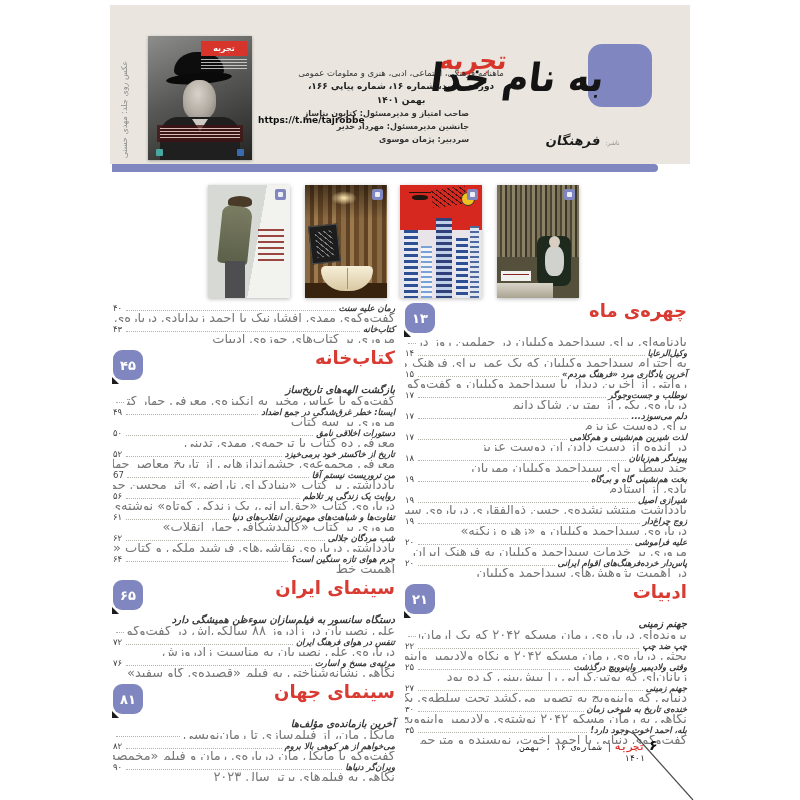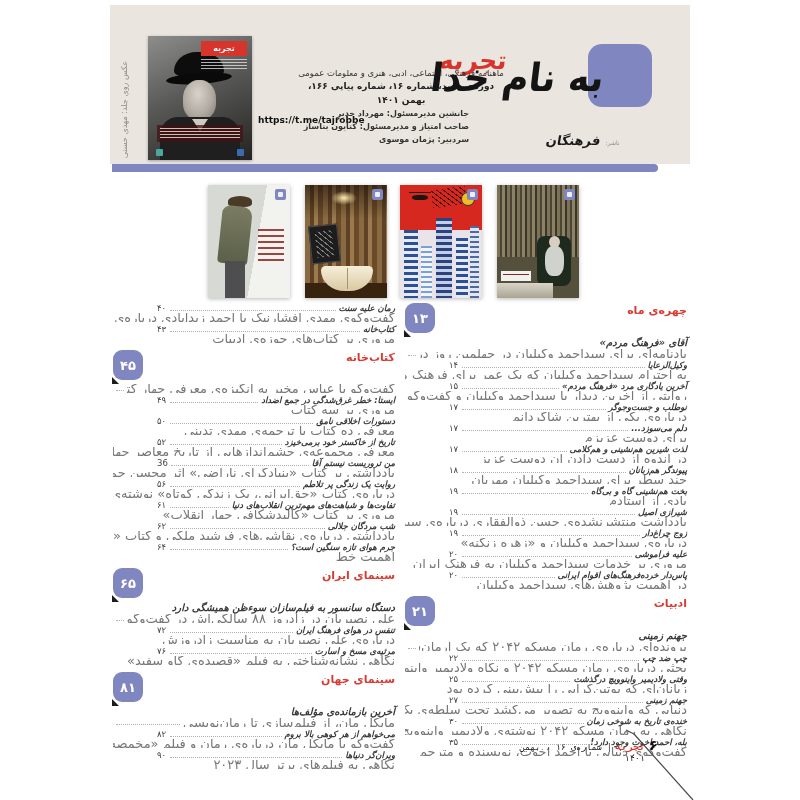--- a/index.html
+++ b/index.html
@@ -89,31 +89,31 @@
   .t4-head{position:absolute;right:19px;bottom:50px;width:11px;height:12px;background:#d8cfc2;border-radius:50%;}
   .t4-desk{position:absolute;left:0;bottom:0;width:56px;height:15px;background:linear-gradient(#d8d4c8,#aaa492);}
   .t4-caption{position:absolute;left:4px;bottom:17px;width:30px;height:10px;background:rgba(255,255,255,.92);}
   .t4-caption::after{content:'';position:absolute;left:2px;top:3px;right:2px;height:1px;background:#8a2722;}
   
   .toc-col{position:absolute;top:303px;width:282px;}
   .toc-col.rightcol{left:405px;}
   .toc-col.leftcol{left:113px;}
   .section-head{display:flex;justify-content:space-between;align-items:flex-start;direction:rtl;margin:7px 0 4px;}
   .section-head:first-child{margin-top:0;}
-  .section-title{font-size:11px;font-weight:bold;color:var(--hred,#D93A31);line-height:16px;text-align:right;}
+  .section-title{font-size:18px;font-weight:bold;color:var(--hred,#D93A31);line-height:16px;text-align:right;}
   .badge{position:relative;width:30px;height:30px;background:var(--purple,#8086BF);border-radius:9px;
          color:#fff;font-size:13px;font-weight:bold;display:flex;align-items:center;justify-content:center;}
   .badge::after{content:'';position:absolute;left:-1px;bottom:-4px;width:0;height:0;
          border-top:7px solid transparent;border-left:7px solid #1c1c1c;}
   .entry{margin-bottom:2px;}
   .trow{display:flex;direction:rtl;align-items:flex-end;line-height:10px;}
   .etitle{font-size:8.5px;font-weight:bold;color:#3a3a3a;white-space:nowrap;font-style:italic;}
   .lead .etitle{font-size:10px;}
   .lead .trow{line-height:12px;}
-  .epage{font-size:8.5px;color:#444;min-width:10px;text-align:left;margin-left:44px;}
+  .epage{font-size:8.5px;color:#444;min-width:10px;text-align:left;}
   .leader{flex:1;border-bottom:1px dotted #b3afa9;margin:0 3px;transform:translateY(-2px);min-width:8px;}
   .srow{display:flex;direction:rtl;align-items:flex-end;line-height:9px;}
   .esub{font-size:13px;color:#777;white-space:nowrap;overflow:hidden;max-width:100%;}
   
   .footer-issue{position:absolute;left:505px;top:741px;width:140px;direction:rtl;text-align:right;font-size:8.5px;color:#222;font-family:Liberation Mono, monospace;}
   .flogo{color:var(--red,#D7342B);font-weight:bold;font-size:10px;margin-left:3px;}
   .page-num{position:absolute;left:649px;top:737px;font-size:14px;font-weight:bold;color:#111;}
   .corner-line{position:absolute;left:620px;top:726px;}
 </style>
 </head>
@@ -140,22 +140,22 @@
       <div class="mc-caption"></div>
       <div class="mc-badge b1"></div>
       <div class="mc-badge b2"></div>
     </div>
     <div class="vcap">عکس روی جلد: مهدی حسنی</div>
 
     <div class="mag-logo">تجربه</div>
     <div class="mast-text">
       <div class="tagline">ماهنامه فرهنگی، اجتماعی، ادبی، هنری و معلومات عمومی</div>
       <div class="issueline">دوره‌ی جدید، شماره ۱۶، شماره پیاپی ۱۶۶، بهمن ۱۴۰۱</div>
+      <div class="credit indent">صاحب امتیاز و مدیرمسئول: کتایون بناساز</div>
       <div class="credit indent">جانشین مدیرمسئول: مهرداد خدیر</div>
-      <div class="credit indent">صاحب امتیاز و مدیرمسئول: کتایون بناساز</div>
       <div class="credit indent">سردبیر: پژمان موسوی</div>
     </div>
     <div class="url">https://t.me/tajrobbe</div>
   </div>
 
   <div class="purple-bar"></div>
 
   <div class="thumb thumb1">
     <div class="t1-hat"></div>
     <div class="t1-body"></div>
@@ -190,23 +190,20 @@
     <div class="t4-caption"></div>
     <div class="mini"></div>
   </div>
 
   <div class="toc-col rightcol">
       <div class="section-head">
         <div class="section-title">چهره‌ی ماه</div>
         <div class="badge">۱۳</div>
       </div>
       <div class="entry lead">
-        <div class="trow">
-          <span class="etitle">آقای «فرهنگ مردم»</span>
-        </div>
         <div class="srow">
           <span class="esub">یادنامه‌ای برای سیداحمد وکیلیان در چهلمین روز درگذشتش</span>
           <span class="leader"></span>
         </div>
       </div>
       <div class="entry">
         <div class="trow">
           <span class="etitle">وکیل‌الرعایا</span>
           <span class="leader"></span>
           <span class="epage">۱۴</span>
@@ -398,20 +395,23 @@
         </div>
         <div class="srow">
           <span class="esub">مروری بر کتاب‌های حوزه‌ی ادبیات</span>
         </div>
       </div>
       <div class="section-head">
         <div class="section-title">کتاب‌خانه</div>
         <div class="badge">۴۵</div>
       </div>
       <div class="entry lead">
+        <div class="trow">
+          <span class="etitle">بازگشت الهه‌های تاریخ‌ساز</span>
+        </div>
         <div class="srow">
           <span class="esub">گفت‌وگو با عباس مخبر به انگیزه‌ی معرفی چهار کتاب «درس‌گفتار» به نگارش او</span>
           <span class="leader"></span>
         </div>
       </div>
       <div class="entry">
         <div class="trow">
           <span class="etitle">ایستا: خطر غرق‌شدگی در جمع اضداد</span>
           <span class="leader"></span>
           <span class="epage">۴۹</span>
@@ -437,21 +437,21 @@
           <span class="epage">۵۲</span>
         </div>
         <div class="srow">
           <span class="esub">معرفی مجموعه‌ی چشم‌اندازهایی از تاریخ معاصر جهان</span>
         </div>
       </div>
       <div class="entry">
         <div class="trow">
           <span class="etitle">من تروریست نیستم آقا</span>
           <span class="leader"></span>
-          <span class="epage">36</span>
+          <span class="epage">67</span>
         </div>
         <div class="srow">
           <span class="esub">یادداشتی بر کتاب «بنیادگرای ناراضی» اثر محسن حمید</span>
         </div>
       </div>
       <div class="entry">
         <div class="trow">
           <span class="etitle">روایت یک زندگی پر تلاطم</span>
           <span class="leader"></span>
           <span class="epage">۵۶</span>

